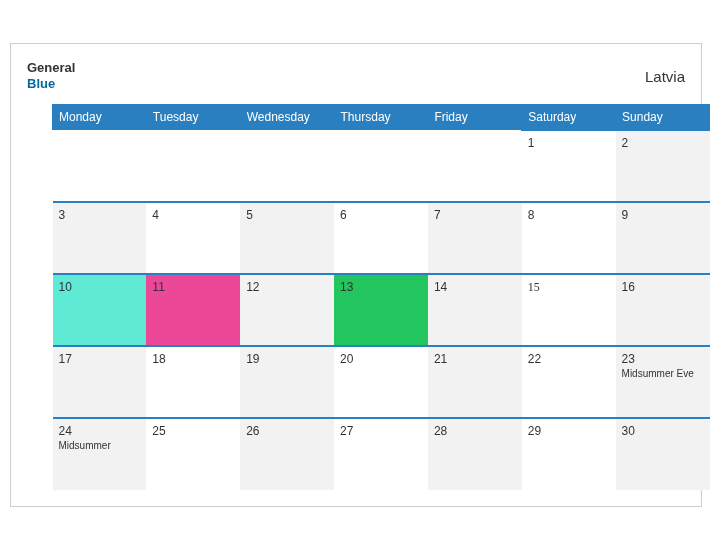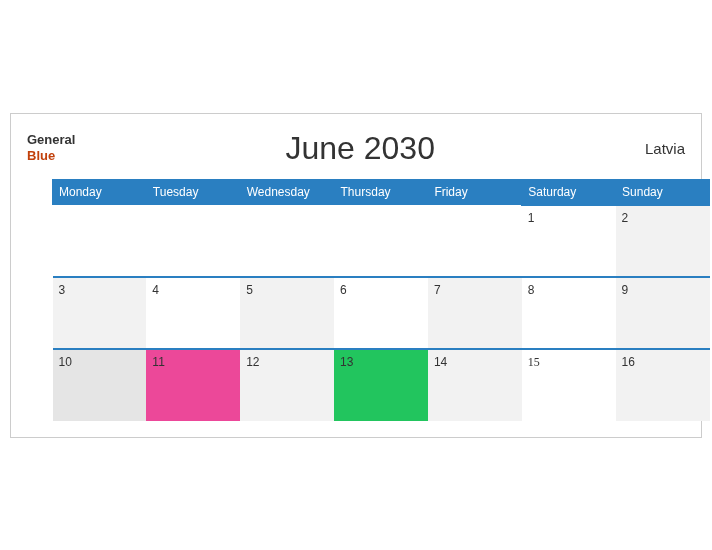--- a/index.html
+++ b/index.html
@@ -25,21 +25,21 @@
       margin-bottom: 12px;
     }
     .logo {
       display: flex;
       flex-direction: column;
       font-size: 13px;
       font-weight: bold;
       line-height: 1.2;
     }
     .logo-general { color: #333; }
-    .logo-blue { color: #c2410c; }
+    .logo-blue { color: #0369a1; }
     .calendar-title {
       font-size: 32px;
       color: #333;
       font-weight: normal;
     }
     .country {
       font-size: 15px;
       color: #333;
       font-weight: normal;
     }
@@ -86,21 +86,20 @@
   </style>
 </head>
 <body>
 
 <div class="calendar-container">
   <div class="header">
     <div class="logo">
       <span class="logo-general">General</span>
       <span class="logo-blue">Blue</span>
     </div>
-    <div class="calendar-title">June 2030</div>
     <div class="country">Latvia</div>
   </div>
 
   <table class="calendar-grid">
     <thead>
       <tr>
       <th>Monday</th>
           <th>Tuesday</th>
           <th>Wednesday</th>
           <th>Thursday</th>
@@ -140,37 +139,85 @@
             <span class="day-number">7</span>
           </td>
           <td style="background-color: rgb(255, 255, 255);">
             <span class="day-number">8</span>
           </td>
           <td style="background-color: rgb(242, 242, 242);">
             <span class="day-number">9</span>
           </td>
         </tr>
         <tr>
-          <td style="background-color: #e5e5e5;">
+          <td style="background-color: #5eead4;">
             <span class="day-number">10</span>
           </td>
           <td style="background-color: #ec4899;">
             <span class="day-number">11</span>
           </td>
           <td style="background-color: rgb(242, 242, 242);">
             <span class="day-number">12</span>
           </td>
           <td style="background-color: #22c55e;">
             <span class="day-number">13</span>
           </td>
           <td style="background-color: rgb(242, 242, 242);">
             <span class="day-number">14</span>
           </td>
           <td style="background-color: rgb(255, 255, 255); font-family: Liberation Serif, serif;">
             <span class="day-number">15</span>
           </td>
           <td style="background-color: rgb(242, 242, 242);">
             <span class="day-number">16</span>
+          </td>
+        </tr>
+        <tr>
+          <td style="background-color: rgb(242, 242, 242);">
+            <span class="day-number">17</span>
+          </td>
+          <td style="background-color: rgb(255, 255, 255);">
+            <span class="day-number">18</span>
+          </td>
+          <td style="background-color: rgb(242, 242, 242);">
+            <span class="day-number">19</span>
+          </td>
+          <td style="background-color: rgb(255, 255, 255);">
+            <span class="day-number">20</span>
+          </td>
+          <td style="background-color: rgb(242, 242, 242);">
+            <span class="day-number">21</span>
+          </td>
+          <td style="background-color: rgb(255, 255, 255);">
+            <span class="day-number">22</span>
+          </td>
+          <td style="background-color: rgb(242, 242, 242);">
+            <span class="day-number">23</span>
+            <span class="event-label">Midsummer Eve</span>
+          </td>
+        </tr>
+        <tr>
+          <td style="background-color: rgb(242, 242, 242);">
+            <span class="day-number">24</span>
+            <span class="event-label">Midsummer</span>
+          </td>
+          <td style="background-color: rgb(255, 255, 255);">
+            <span class="day-number">25</span>
+          </td>
+          <td style="background-color: rgb(242, 242, 242);">
+            <span class="day-number">26</span>
+          </td>
+          <td style="background-color: rgb(255, 255, 255);">
+            <span class="day-number">27</span>
+          </td>
+          <td style="background-color: rgb(242, 242, 242);">
+            <span class="day-number">28</span>
+          </td>
+          <td style="background-color: rgb(255, 255, 255);">
+            <span class="day-number">29</span>
+          </td>
+          <td style="background-color: rgb(242, 242, 242);">
+            <span class="day-number">30</span>
           </td>
         </tr>
       </tbody>
   </table>
 </div>
 
 </body></html>

